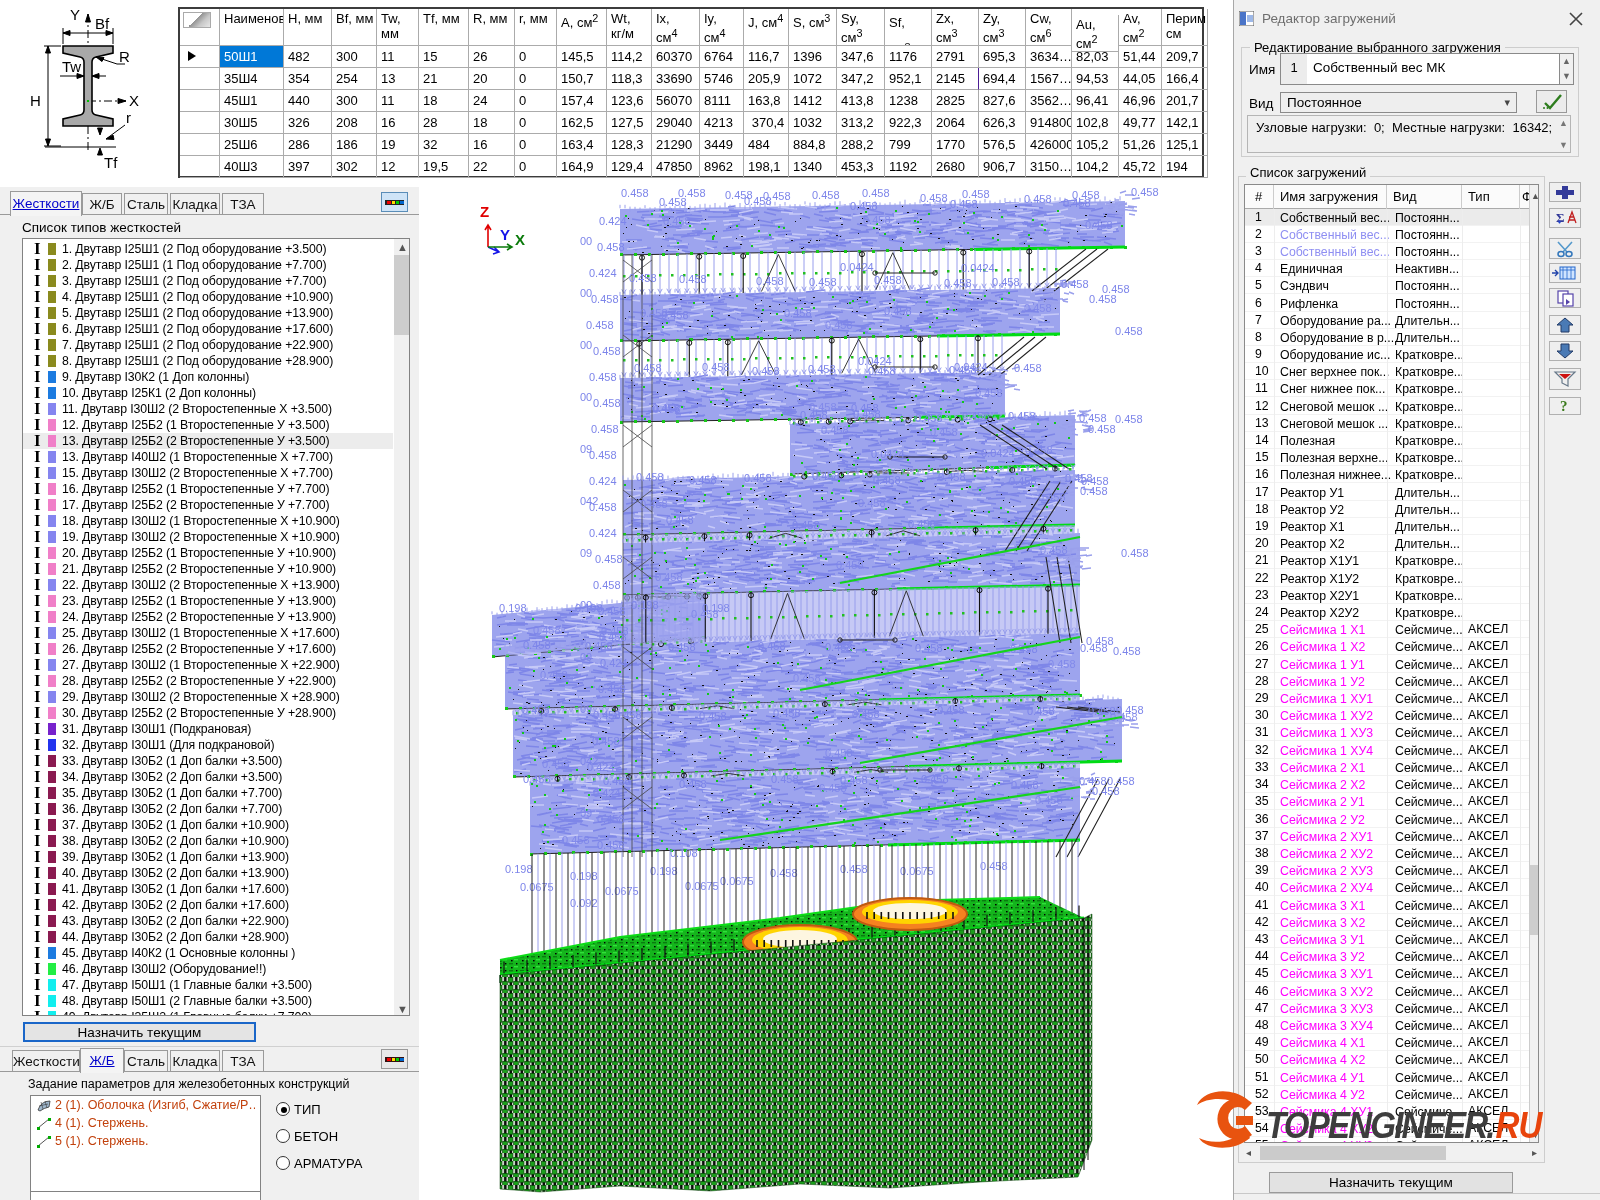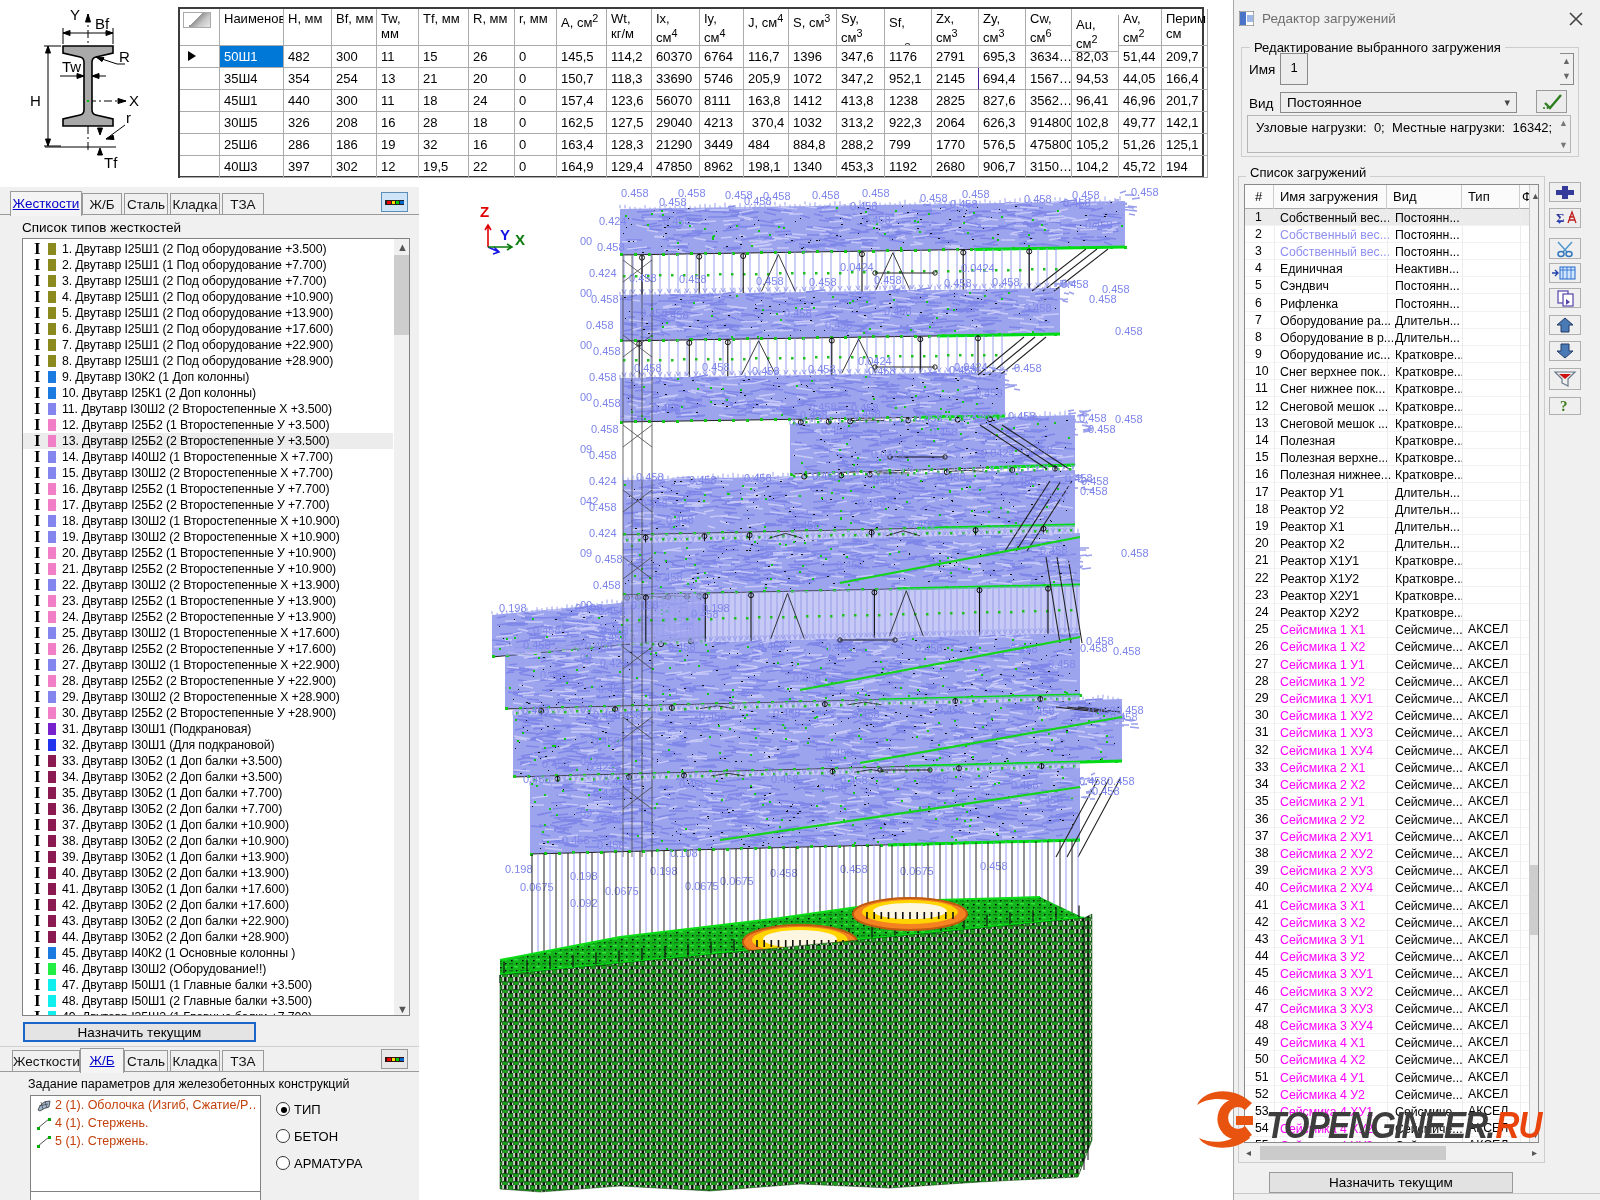--- a/index.html
+++ b/index.html
@@ -221,21 +221,21 @@
       <div class="abs" style="left:377px;top:0;width:50px;height:22px;border-right:1px solid #ababab;border-bottom:1px solid #ababab;padding:3px 0 0 4px;overflow:hidden;">163,4</div>
       <div class="abs" style="left:427px;top:0;width:45px;height:22px;border-right:1px solid #ababab;border-bottom:1px solid #ababab;padding:3px 0 0 4px;overflow:hidden;">128,3</div>
       <div class="abs" style="left:472px;top:0;width:48px;height:22px;border-right:1px solid #ababab;border-bottom:1px solid #ababab;padding:3px 0 0 4px;overflow:hidden;">21290</div>
       <div class="abs" style="left:520px;top:0;width:44px;height:22px;border-right:1px solid #ababab;border-bottom:1px solid #ababab;padding:3px 0 0 4px;overflow:hidden;">3449</div>
       <div class="abs" style="left:564px;top:0;width:45px;height:22px;border-right:1px solid #ababab;border-bottom:1px solid #ababab;padding:3px 0 0 4px;overflow:hidden;">484</div>
       <div class="abs" style="left:609px;top:0;width:48px;height:22px;border-right:1px solid #ababab;border-bottom:1px solid #ababab;padding:3px 0 0 4px;overflow:hidden;">884,8</div>
       <div class="abs" style="left:657px;top:0;width:48px;height:22px;border-right:1px solid #ababab;border-bottom:1px solid #ababab;padding:3px 0 0 4px;overflow:hidden;">288,2</div>
       <div class="abs" style="left:705px;top:0;width:47px;height:22px;border-right:1px solid #ababab;border-bottom:1px solid #ababab;padding:3px 0 0 4px;overflow:hidden;">799</div>
       <div class="abs" style="left:752px;top:0;width:47px;height:22px;border-right:1px solid #ababab;border-bottom:1px solid #ababab;padding:3px 0 0 4px;overflow:hidden;">1770</div>
       <div class="abs" style="left:799px;top:0;width:47px;height:22px;border-right:1px solid #ababab;border-bottom:1px solid #ababab;padding:3px 0 0 4px;overflow:hidden;">576,5</div>
-      <div class="abs" style="left:846px;top:0;width:46px;height:22px;border-right:1px solid #ababab;border-bottom:1px solid #ababab;padding:3px 0 0 4px;overflow:hidden;">475800</div>
+      <div class="abs" style="left:846px;top:0;width:46px;height:22px;border-right:1px solid #ababab;border-bottom:1px solid #ababab;padding:3px 0 0 4px;overflow:hidden;">426000</div>
       <div class="abs" style="left:892px;top:0;width:47px;height:22px;border-right:1px solid #ababab;border-bottom:1px solid #ababab;padding:3px 0 0 4px;overflow:hidden;">105,2</div>
       <div class="abs" style="left:939px;top:0;width:43px;height:22px;border-right:1px solid #ababab;border-bottom:1px solid #ababab;padding:3px 0 0 4px;overflow:hidden;">51,26</div>
       <div class="abs" style="left:982px;top:0;width:46px;height:22px;border-right:1px solid #ababab;border-bottom:1px solid #ababab;padding:3px 0 0 4px;overflow:hidden;">125,1</div>
     </div>
     <div class="abs" style="left:0;top:147px;width:1022px;height:22px">
       <div class="abs" style="left:0px;top:0;width:40px;height:22px;border-right:1px solid #ababab;border-bottom:1px solid #ababab"></div>
       <div class="abs" style="left:40px;top:0;width:64px;height:22px;border-right:1px solid #ababab;border-bottom:1px solid #ababab;padding:3px 0 0 4px;overflow:hidden;">40Ш3</div>
       <div class="abs" style="left:104px;top:0;width:48px;height:22px;border-right:1px solid #ababab;border-bottom:1px solid #ababab;padding:3px 0 0 4px;overflow:hidden;">397</div>
       <div class="abs" style="left:152px;top:0;width:45px;height:22px;border-right:1px solid #ababab;border-bottom:1px solid #ababab;padding:3px 0 0 4px;overflow:hidden;">302</div>
       <div class="abs" style="left:197px;top:0;width:42px;height:22px;border-right:1px solid #ababab;border-bottom:1px solid #ababab;padding:3px 0 0 4px;overflow:hidden;">12</div>
@@ -336,21 +336,21 @@
         <span style="position:absolute;left:39px;top:1px">12. Двутавр I25Б2 (1 Второстепенные У +3.500)</span>
       </div>
       <div class="abs" style="left:0;top:194px;width:370px;height:16px;background:#ececec;font-size:12.3px;letter-spacing:-0.1px;color:#000;white-space:nowrap">
         <span style="position:absolute;left:11px;top:1px;font-family:'Liberation Serif',serif;font-weight:bold;font-size:17px;line-height:13px">I</span>
         <span style="position:absolute;left:25px;top:2px;width:8px;height:12px;background:#f07fc8"></span>
         <span style="position:absolute;left:39px;top:1px">13. Двутавр I25Б2 (2 Второстепенные У +3.500)</span>
       </div>
       <div class="abs" style="left:0;top:210px;width:370px;height:16px;font-size:12.3px;letter-spacing:-0.1px;color:#000;white-space:nowrap">
         <span style="position:absolute;left:11px;top:1px;font-family:'Liberation Serif',serif;font-weight:bold;font-size:17px;line-height:13px">I</span>
         <span style="position:absolute;left:25px;top:2px;width:8px;height:12px;background:#8585ef"></span>
-        <span style="position:absolute;left:39px;top:1px">14. Двутавр I40Ш2 (1 Второстепенные Х +7.700)</span>
+        <span style="position:absolute;left:39px;top:1px">13. Двутавр I40Ш2 (1 Второстепенные Х +7.700)</span>
       </div>
       <div class="abs" style="left:0;top:226px;width:370px;height:16px;font-size:12.3px;letter-spacing:-0.1px;color:#000;white-space:nowrap">
         <span style="position:absolute;left:11px;top:1px;font-family:'Liberation Serif',serif;font-weight:bold;font-size:17px;line-height:13px">I</span>
         <span style="position:absolute;left:25px;top:2px;width:8px;height:12px;background:#8585ef"></span>
         <span style="position:absolute;left:39px;top:1px">15. Двутавр I30Ш2 (2 Второстепенные Х +7.700)</span>
       </div>
       <div class="abs" style="left:0;top:242px;width:370px;height:16px;font-size:12.3px;letter-spacing:-0.1px;color:#000;white-space:nowrap">
         <span style="position:absolute;left:11px;top:1px;font-family:'Liberation Serif',serif;font-weight:bold;font-size:17px;line-height:13px">I</span>
         <span style="position:absolute;left:25px;top:2px;width:8px;height:12px;background:#f07fc8"></span>
         <span style="position:absolute;left:39px;top:1px">16. Двутавр I25Б2 (1 Второстепенные У +7.700)</span>
@@ -1017,20 +1017,21 @@
       <rect x="8" y="4" width="6" height="7" fill="#9db8e8"></rect>
     </svg>
     <div class="abs" style="left:28px;top:11px;font-size:13.5px;color:#6e6e6e">Редактор загружений</div>
     <svg class="abs" style="left:334px;top:11px" width="16" height="16">
       <path d="M2 2 L14 14 M14 2 L2 14" stroke="#444" stroke-width="1.6"></path>
     </svg>
     <div class="abs" style="left:7px;top:47px;width:338px;height:110px;border:1px solid #cdcdcd"></div>
     <div class="abs" style="left:16px;top:40px;background:#f0f0f0;padding:0 4px;font-size:13px">Редактирование выбранного загружения</div>
     <div class="abs" style="left:15px;top:62px;font-size:13.5px">Имя</div>
     <div class="abs" style="left:46px;top:53px;width:28px;height:32px;background:#ececec;border:1px solid #8a8a8a;text-align:center;padding-top:6px">1</div>
+    <div class="abs" style="left:73px;top:53px;width:253px;height:32px;background:#fff;border:1px solid #8a8a8a;border-left:none;padding:6px 0 0 6px;font-size:13.5px">Собственный вес МК</div>
     <div class="abs" style="left:326px;top:53px;width:14px;height:32px;background:#f0f0f0;border:1px solid #8a8a8a;border-left:none">
       <div style="font-size:9px;color:#666;text-align:center;line-height:15px">▲</div>
       <div style="font-size:9px;color:#666;text-align:center;line-height:15px">▼</div>
     </div>
     <div class="abs" style="left:15px;top:96px;font-size:13.5px">Вид</div>
     <div class="abs" style="left:46px;top:92px;width:237px;height:21px;background:#eee;border:1px solid #8a8a8a;padding:2px 0 0 6px;font-size:13.5px">Постоянное<span style="position:absolute;right:6px;top:3px;color:#444;font-size:11px">▾</span></div>
     <div class="abs" style="left:302px;top:90px;width:31px;height:23px;background:#ececec;border:1px solid #999"><svg width="29" height="21">
         <path d="M8 12 L13 17 L24 4" stroke="#2e7d1e" stroke-width="2.4" fill="none"></path>
         <circle cx="7" cy="17" r="1" fill="#2e7d1e"></circle>
         <circle cx="10.5" cy="17" r="1" fill="#2e7d1e"></circle>

